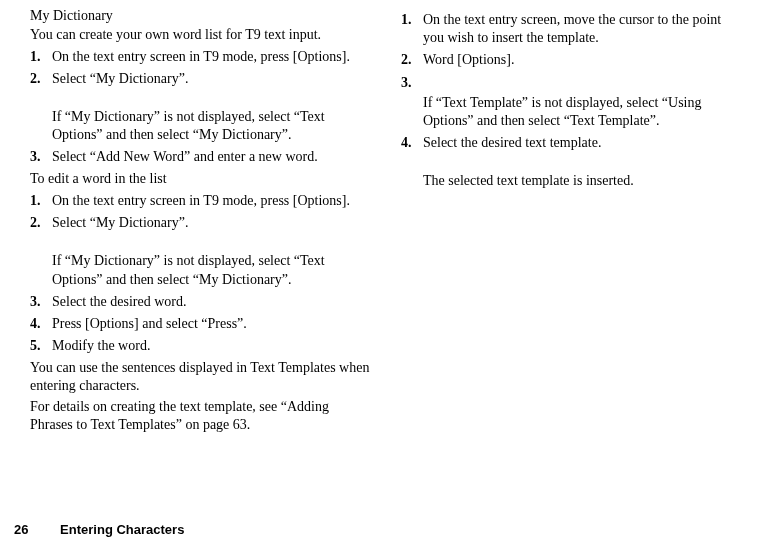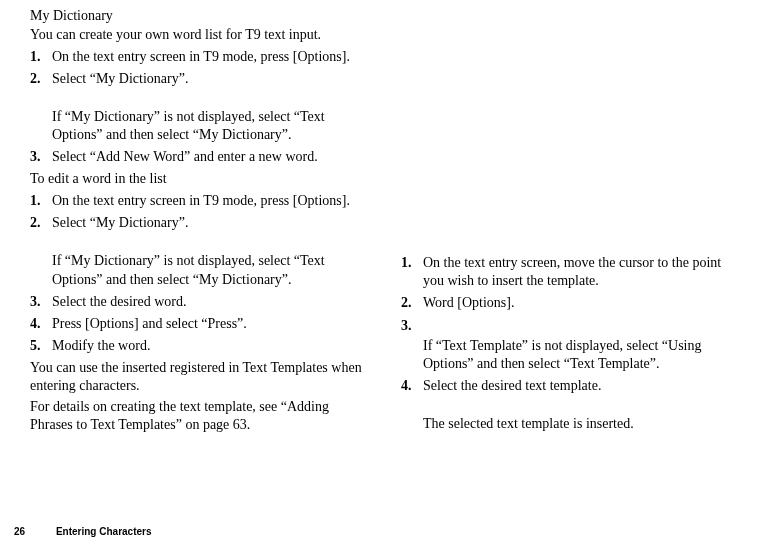--- a/index.html
+++ b/index.html
@@ -13,21 +13,20 @@
       color: #000;
       background: #fff;
       width: 764px;
       height: 551px;
       padding: 8px 20px 0 30px;
       position: relative;
     }
     .columns {
       display: flex;
       gap: 28px;
-      align-items: flex-end;
     }
     .col {
       flex: 1;
       min-width: 0;
     }
     .subheading {
       font-size: 14px;
       margin-bottom: 2px;
     }
     .section-heading {
@@ -62,21 +61,21 @@
     .li-note {
       display: block;
       margin-top: 20px;
     }
     .footer {
       position: absolute;
       bottom: 14px;
       left: 14px;
       font-family: Arial, Helvetica, sans-serif;
       font-weight: bold;
-      font-size: 10px;
+      font-size: 13px;
     }
     .page-num {
       margin-right: 28px;
     }
   </style>
 </head>
 <body>
 
 <div class="columns">
   <div class="col">
@@ -118,21 +117,21 @@
       </li>
       <li>
         <span class="li-num">4.</span>
         <span class="li-body">Press [Options] and select “Press”.</span>
       </li>
       <li>
         <span class="li-num">5.</span>
         <span class="li-body">Modify the word.</span>
       </li>
     </ol>
-    <div class="body-text">You can use the inserted registered in Text Templates when entering characters.</div>
+    <div class="body-text">You can use the sentences displayed in Text Templates when entering characters.</div>
     <div class="body-text">For details on creating the text template, see “Adding Phrases to Text Templates” on page 63.</div>
   </div>
 
   <div class="col">
     <ol>
       <li>
         <span class="li-num">1.</span>
         <span class="li-body">On the text entry screen, move the cursor to the point you wish to insert the template.</span>
       </li>
       <li>

